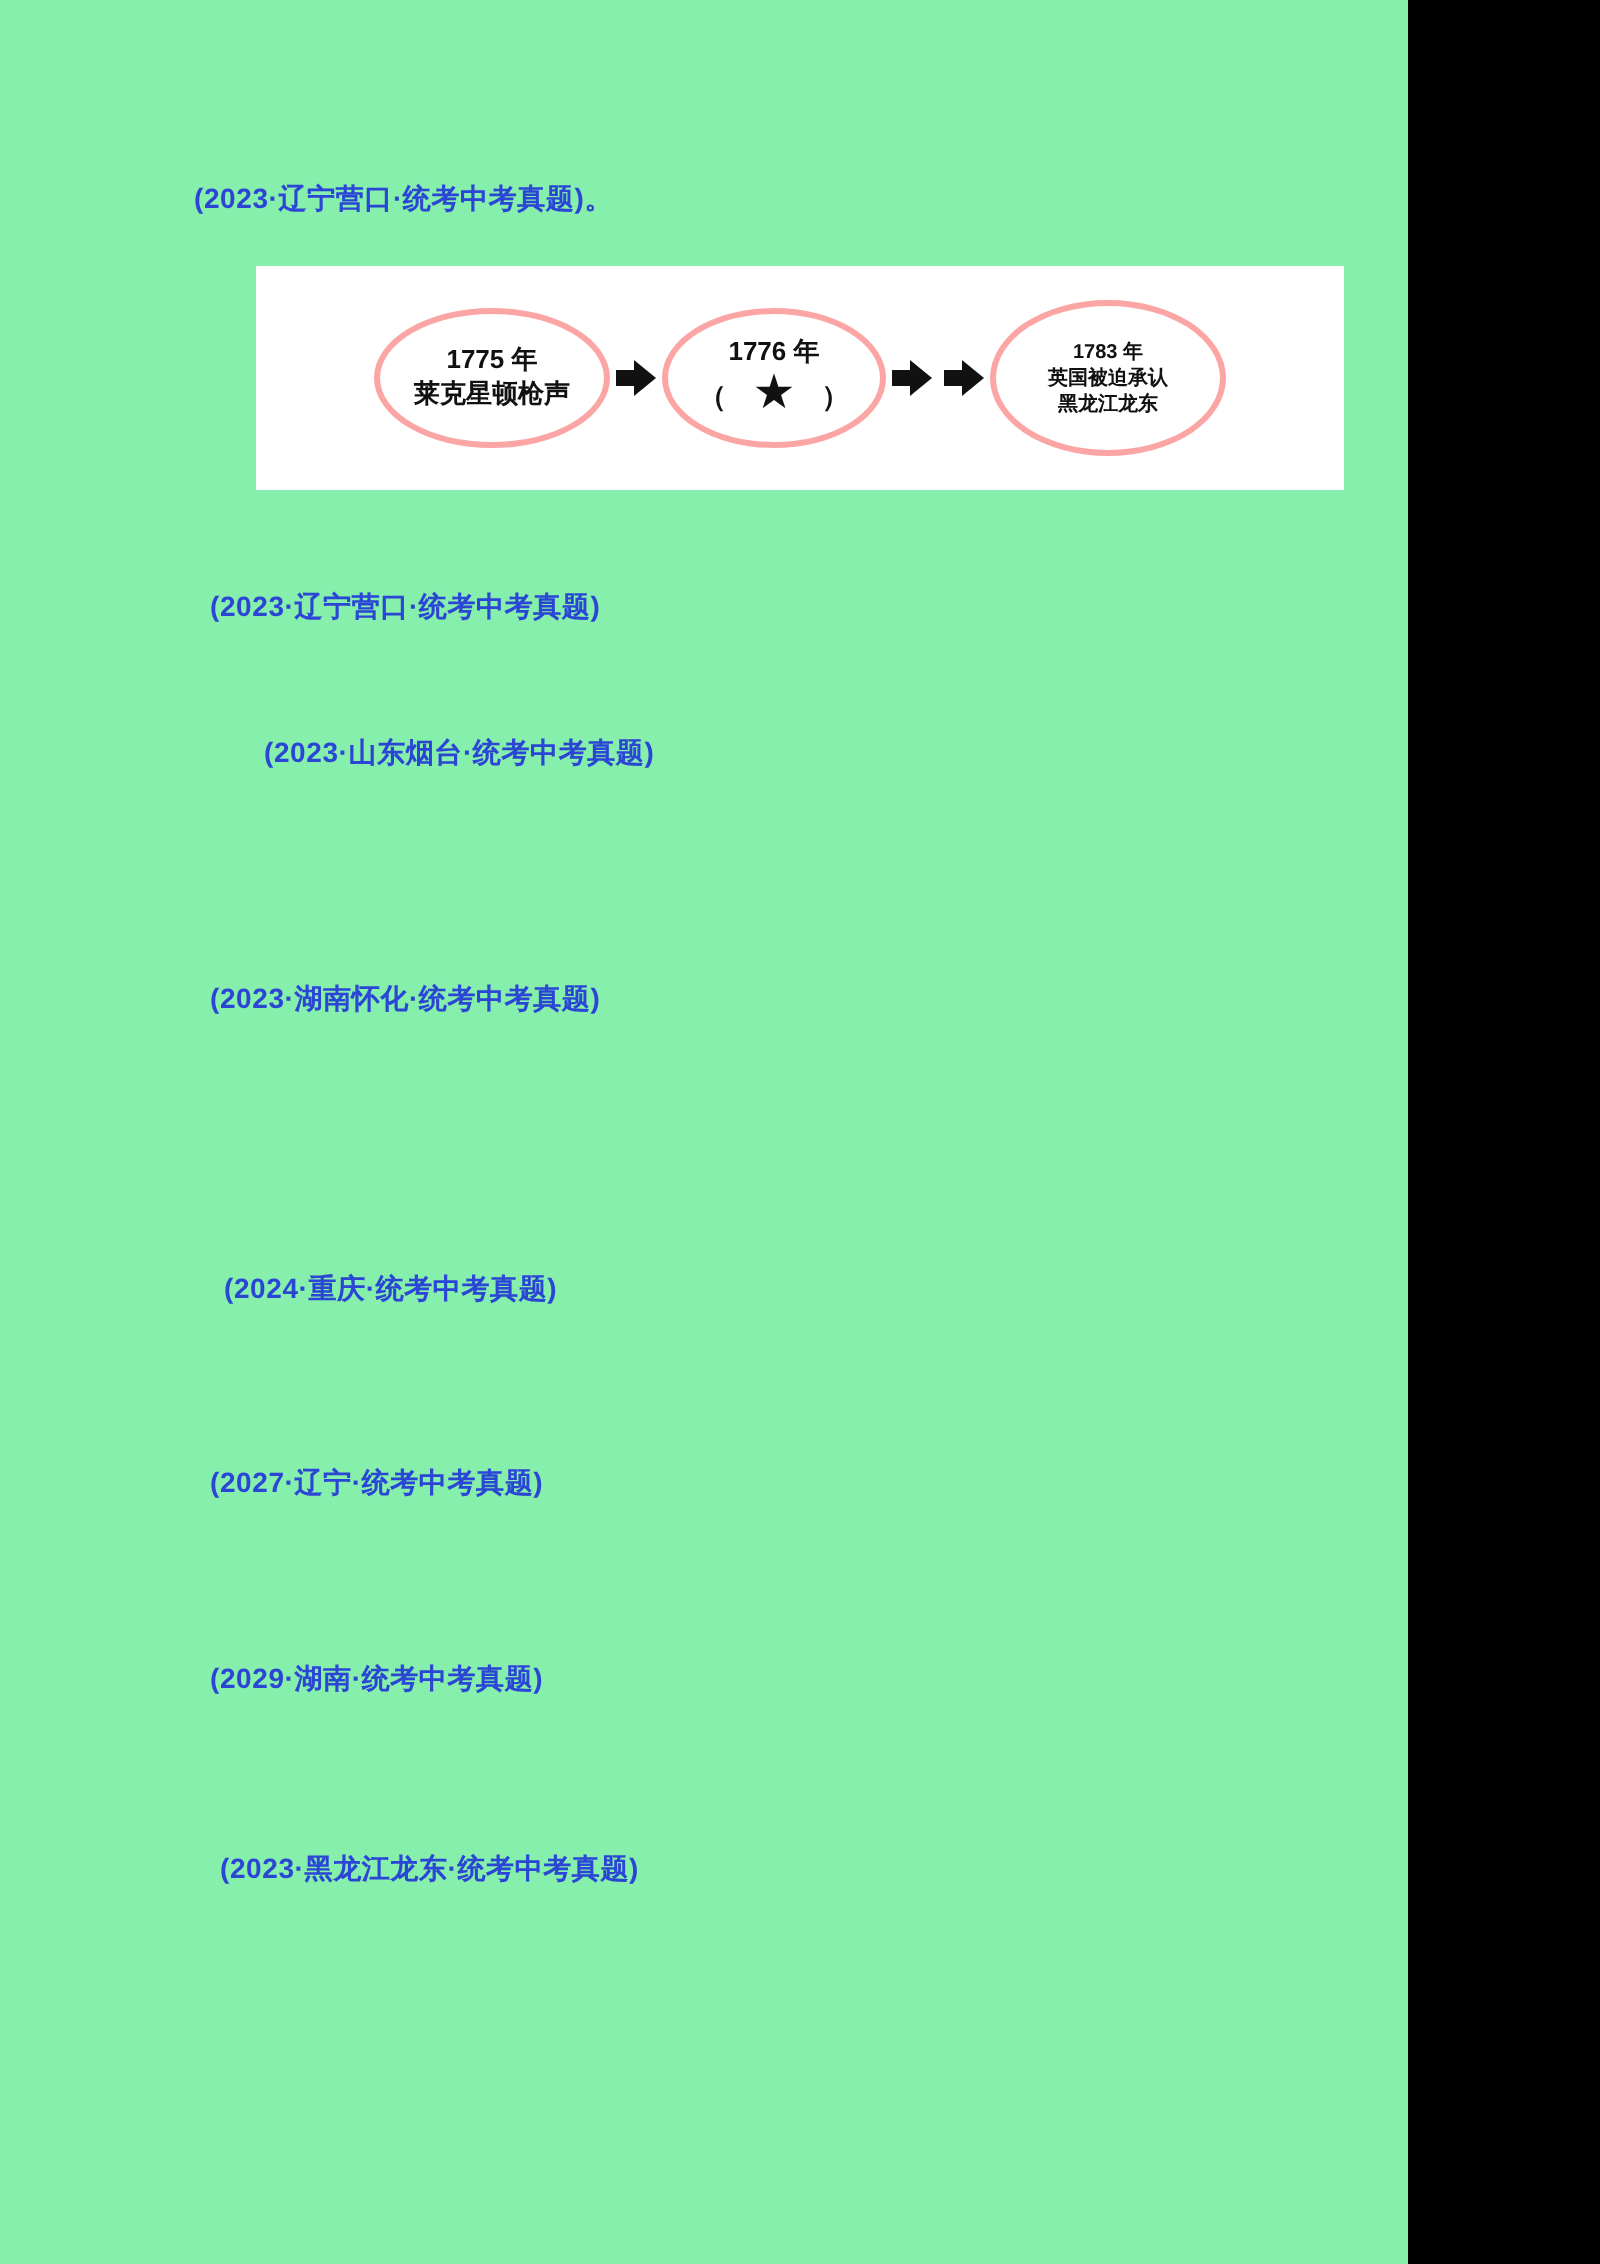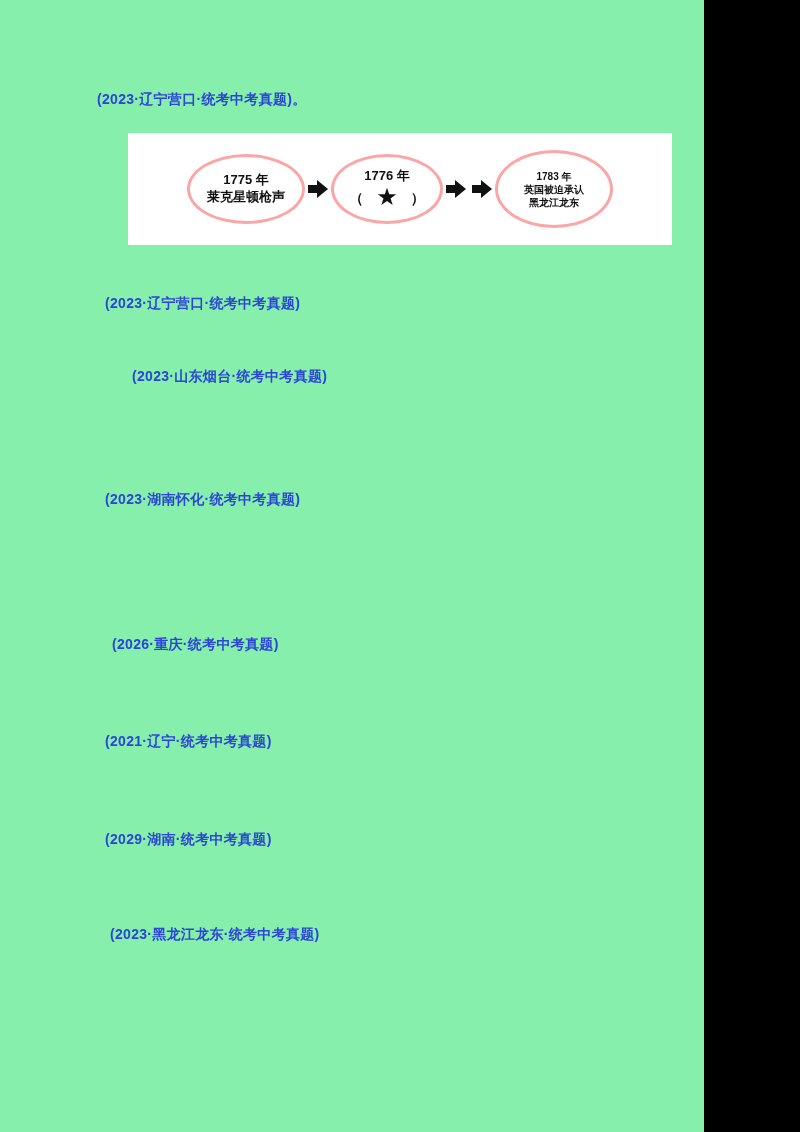--- a/index.html
+++ b/index.html
@@ -133,21 +133,21 @@
       <div>黑龙江龙东</div>
     </div>
   </div>
 
   <div class="src-line" style="left:105px; top:296px;">(2023·辽宁营口·统考中考真题)</div>
 
   <div class="src-line" style="left:105px; top:369px;margin-left:27px;">(2023·山东烟台·统考中考真题)</div>
 
   <div class="src-line" style="left:105px; top:492px;">(2023·湖南怀化·统考中考真题)</div>
 
-  <div class="src-line" style="left:112px; top:637px;">(2026·重庆·统考中考真题)</div>
+  <div class="src-line" style="left:112px; top:637px;">(2024·重庆·统考中考真题)</div>
 
-  <div class="src-line" style="left:105px; top:734px;">(2021·辽宁·统考中考真题)</div>
+  <div class="src-line" style="left:105px; top:734px;">(2027·辽宁·统考中考真题)</div>
 
   <div class="src-line" style="left:105px; top:832px;">(2029·湖南·统考中考真题)</div>
 
   <div class="src-line" style="left:110px; top:927px;">(2023·黑龙江龙东·统考中考真题)</div>
 
 </div>
 
 </body></html>

